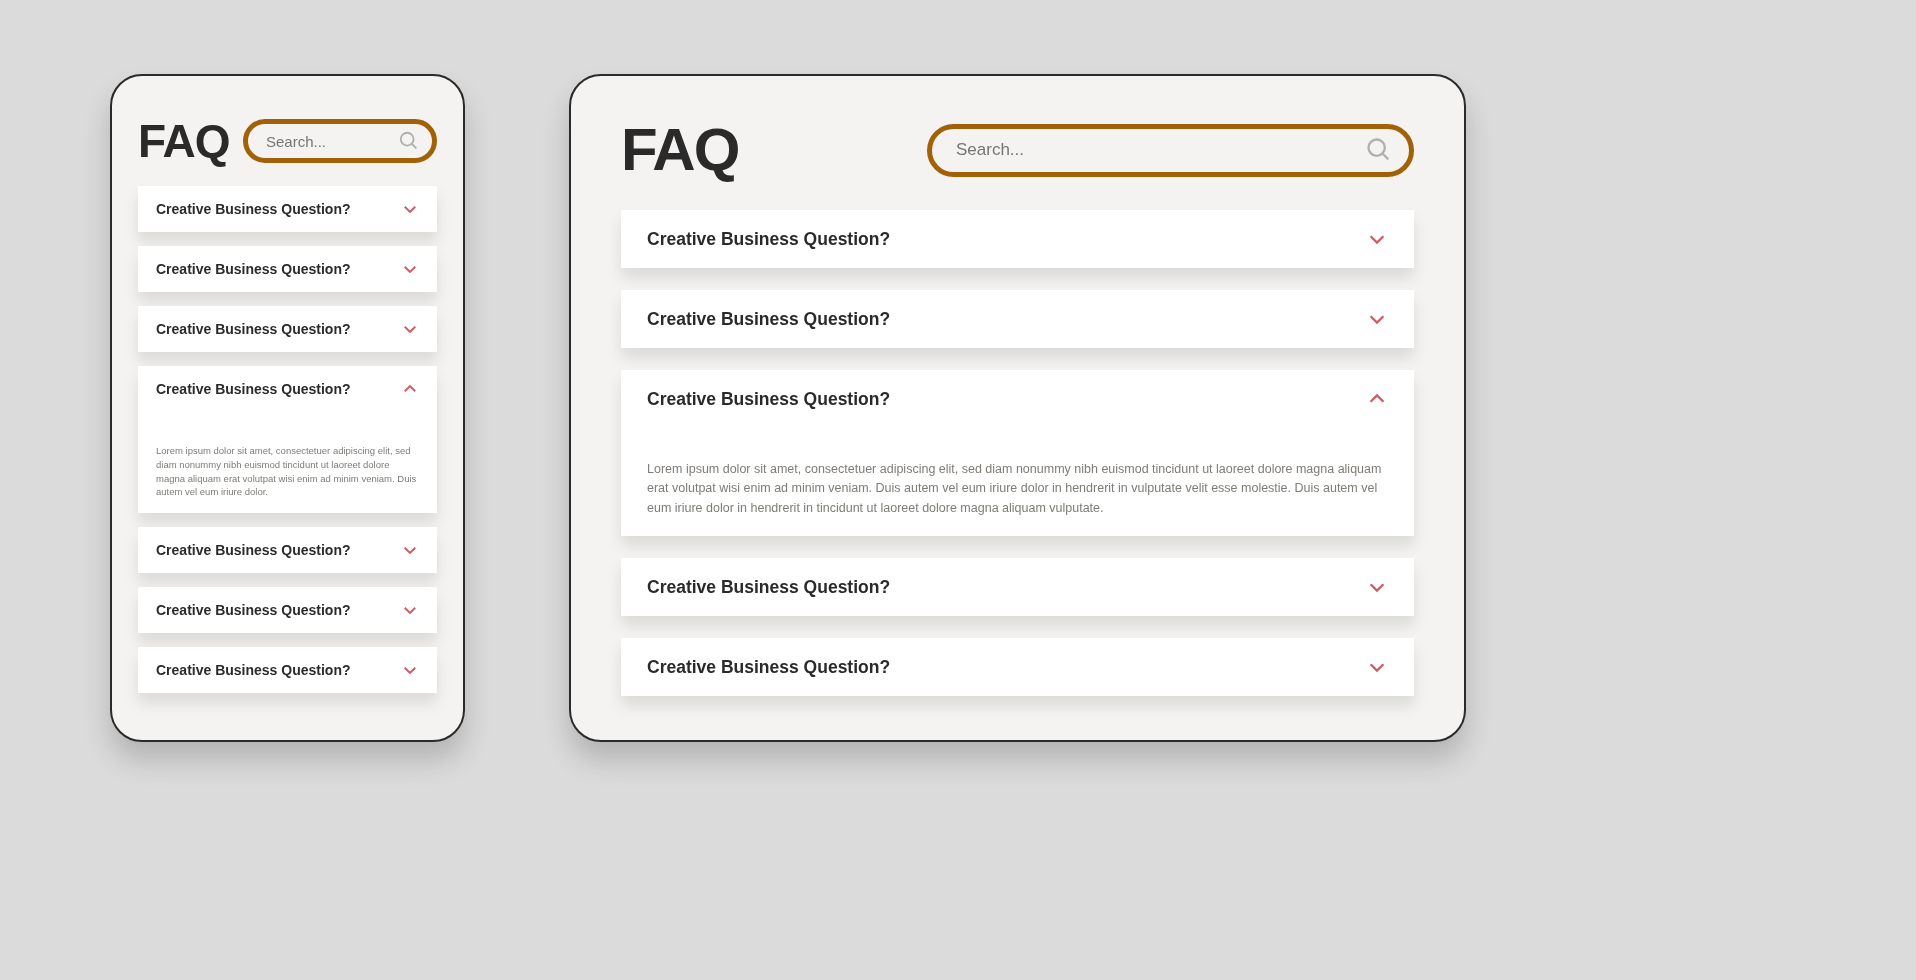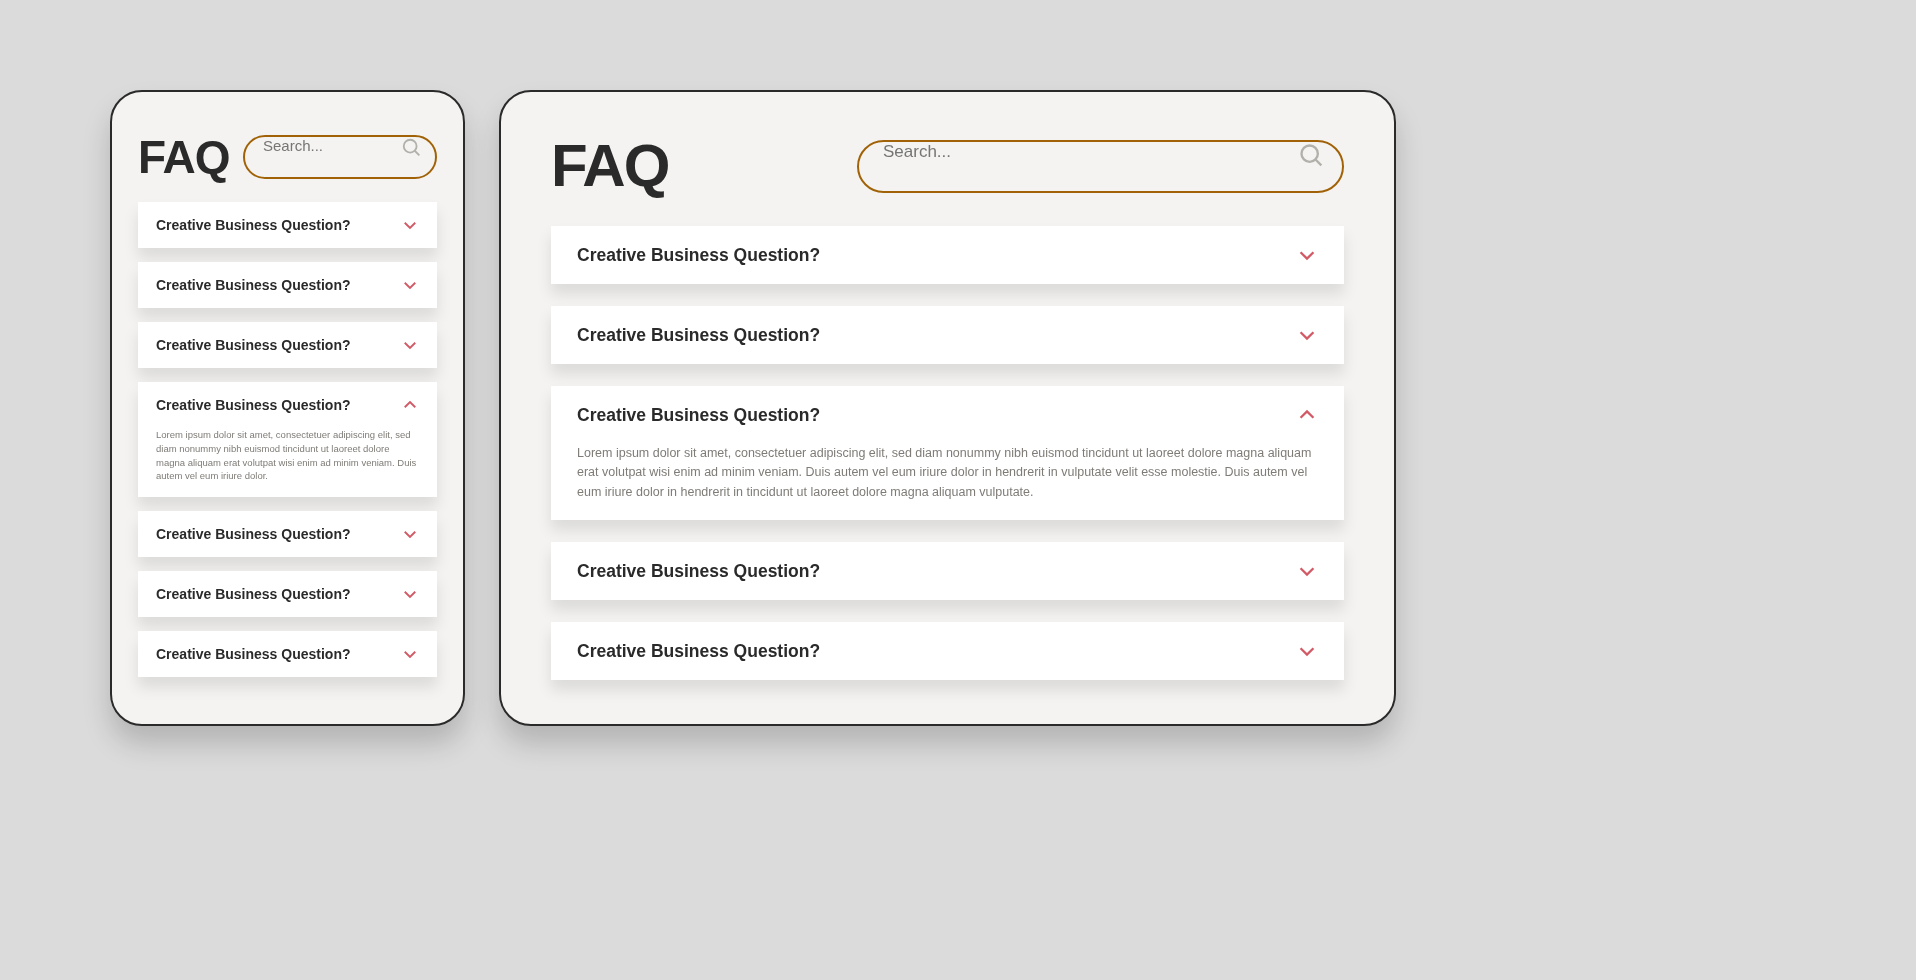--- a/index.html
+++ b/index.html
@@ -6,24 +6,24 @@
   body {
     background: #dbdbdb;
     font-family: -apple-system, BlinkMacSystemFont, "Segoe UI", Arial, sans-serif;
     width: 1916px;
     height: 980px;
     overflow: hidden;
     position: relative;
   }
   .container {
     position: absolute;
-    top: 90px;
+    top: 74px;
     left: 110px;
     display: flex;
-    gap: 34px;
+    gap: 104px;
   }
   .card {
     background: #f4f3f1;
     border: 2px solid #2a2a2a;
     border-radius: 32px;
     box-shadow: 0 18px 28px rgba(0,0,0,0.18);
     padding: 42px 26px 36px 26px;
   }
   .card.mobile { width: 355px; }
   .card.desktop { width: 897px; padding: 44px 50px 44px 50px; }
@@ -39,23 +39,23 @@
   .faq-title {
     font-weight: 800;
     color: #2a2a2a;
     line-height: 1;
   }
   .card.mobile .faq-title { font-size: 46px; letter-spacing: -1px; }
   .card.desktop .faq-title { font-size: 60px; letter-spacing: -2px; }
 
   .search {
     display: flex;
-    align-items: flex-start;
+    align-items: center;
     justify-content: space-between;
-    border: 2px solid #a16207;
+    border: 5px solid #a16207;
     border-radius: 999px;
     background: transparent;
   }
   .card.mobile .search { width: 194px; height: 44px; padding: 0 12px 0 18px; }
   .card.desktop .search { width: 487px; height: 53px; padding: 0 16px 0 24px; }
 
   .search input {
     border: none;
     background: transparent;
     outline: none;
@@ -93,20 +93,21 @@
 
   .chev svg { display: block; }
   .chev { color: #d15a66; }
   .chev.up svg { transform: rotate(180deg); }
 
   .acc-body {
     padding: 0 18px 14px 18px;
     color: #7f7c77;
     font-size: 9.5px;
     line-height: 1.45;
+    margin-top: 32px;
   }
   .card.desktop .acc-body {
     padding: 0 26px 18px 26px;
     font-size: 12.5px;
     line-height: 1.55;
   }
 </style>
 </head>
 <body>
 

